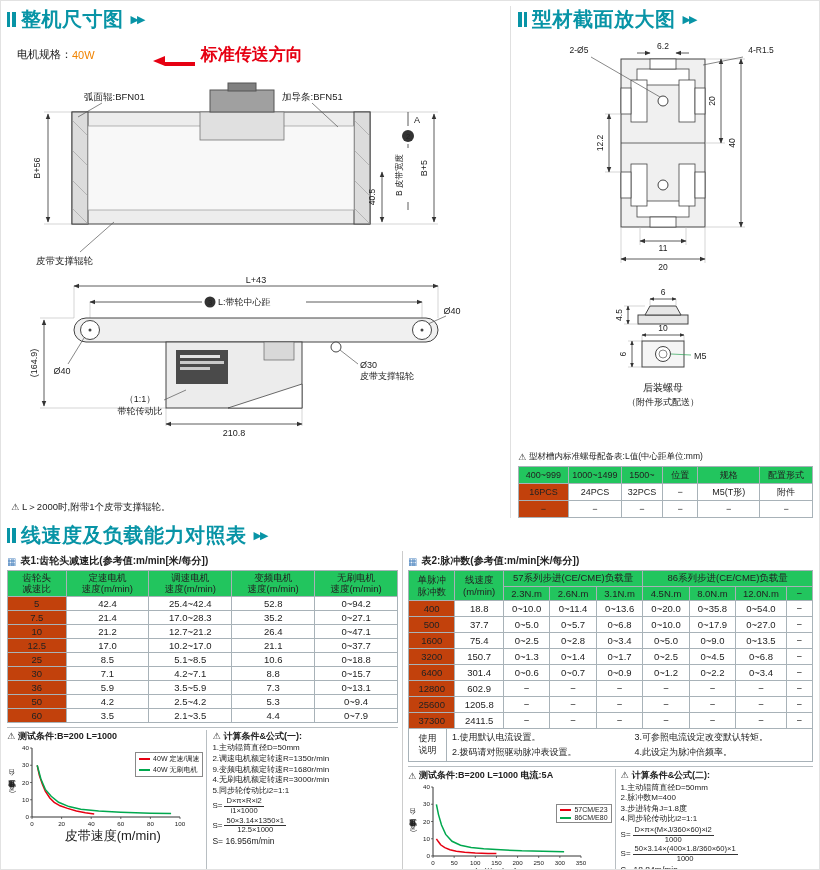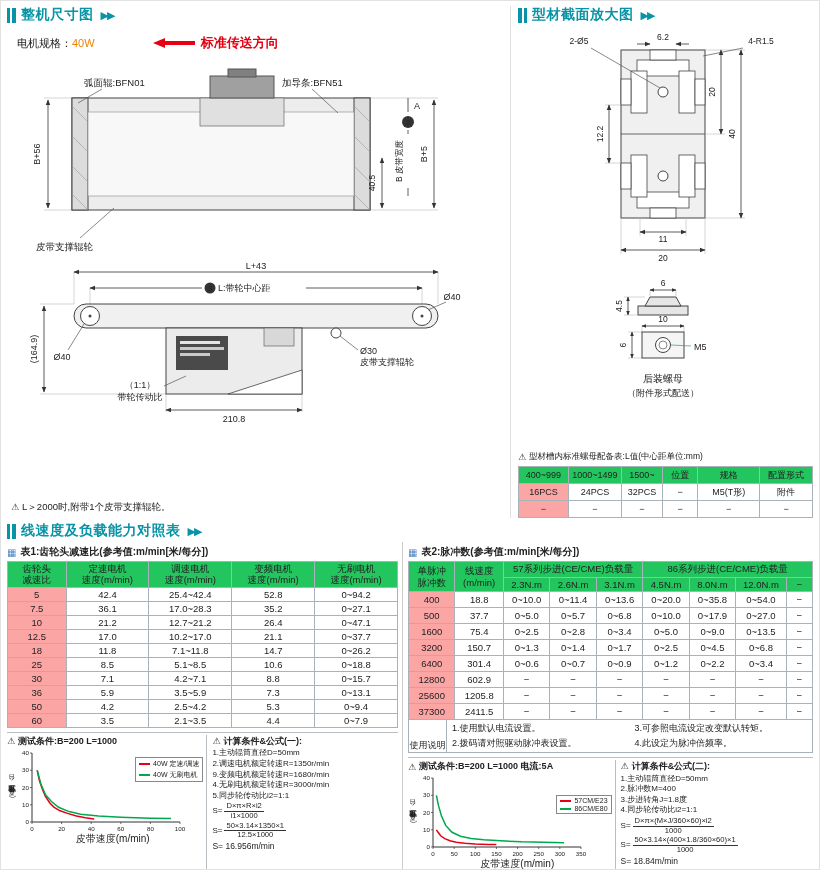--- a/index.html
+++ b/index.html
@@ -2,72 +2,72 @@
 <html><head>
 <meta charset="utf-8">
 <style>
 *{margin:0;padding:0;box-sizing:border-box}
 html,body{background:#fff}
 body{width:820px;height:870px;font-family:"Liberation Sans","DejaVu Sans",sans-serif;color:#222}
 .page{width:820px;height:870px;border:1px solid #e2e2e2;padding:5px 6px 3px;display:flex;flex-direction:column;overflow:hidden}
 
 .sec-header{display:flex;align-items:center;gap:5px;margin-bottom:2px}
 .dbar{width:9px;height:15px;background:linear-gradient(90deg,#0894a6 0 3.5px,#fff 3.5px 5.5px,#0894a6 5.5px 9px)}
-.sec-title{color:#0894a6;font-weight:bold;font-size:14px;letter-spacing:.5px}
+.sec-title{color:#0894a6;font-weight:bold;font-size:20px;letter-spacing:.5px}
 .arrows{color:#0894a6;font-size:11px;letter-spacing:-2px;padding-left:2px}
 
 .top-row{display:flex;min-height:512px}
 .panel-left{width:497px;display:flex;flex-direction:column}
 .panel-right{flex:1;border-left:1px solid #e0e0e0;padding-left:7px;margin-left:6px;display:flex;flex-direction:column}
 .motor-line{display:flex;align-items:center;font-size:11px;padding:8px 10px 2px}
 .orange{color:#f08300}
-.dir{display:flex;align-items:center;margin-left:58px;color:#e60012;font-weight:bold;font-size:13px}
+.dir{display:flex;align-items:flex-end;margin-left:58px;color:#e60012;font-weight:bold;font-size:17px}
 .dir-head{width:0;height:0;border-top:5px solid transparent;border-bottom:5px solid transparent;border-right:12px solid #e60012}
 .dir-tail{width:30px;height:4px;background:#e60012;margin-right:6px}
 svg{display:block}
 svg text{font-family:"Liberation Sans","DejaVu Sans",sans-serif;fill:#222}
 .drawing{margin:2px auto 0}
 .notes{margin-top:auto;padding:2px 4px 4px;font-size:9.5px;line-height:1.5}
 .notes .warn-icon{margin-right:3px}
 .warn-icon{font-size:9px;color:#222}
 
 .nut-block{margin-top:auto}
 .note-line{display:flex;gap:3px;font-size:8.5px;align-items:center;margin:4px 0 3px}
 table{border-collapse:collapse;width:100%;table-layout:fixed}
 th,td{border:1px solid #a8b2b8;font-size:9.5px;text-align:center;padding:1px 0;font-weight:normal;overflow:hidden;white-space:nowrap}
 th{background:#22c55e}
-tbody td:first-child{background:#fca5a5}
+tbody td:first-child{background:#c2410c}
 .nut-table th,.nut-table td{height:17px;font-size:9px}
 
 .bottom-grid{display:flex;flex:1}
 .half-left{width:396px;border-right:1px solid #ccc;padding-right:4px;display:flex;flex-direction:column}
 .half-right{flex:1;padding-left:5px;display:flex;flex-direction:column}
 .tbl-caption{display:flex;align-items:center;gap:4px;font-size:10px;margin:3px 0 2px;font-weight:bold}
 .tbl-icon{color:#4e86c0;font-size:10px;font-weight:normal}
 .t1 th,.t1 td{height:14px;font-size:9.5px}
 .t1 th{height:auto}
 .t2 th,.t2 td{height:16px;font-size:9.5px}
 .t2 th{height:auto}
 th.two div{line-height:1.2}
 .usage{display:flex;border:1px solid #a8b2b8;border-top:none;font-size:9px;min-height:32px}
-.u-label{width:38px;border-right:1px solid #a8b2b8;display:flex;flex-direction:row;justify-content:center;align-items:flex-end;line-height:1.3}
+.u-label{width:38px;border-right:1px solid #a8b2b8;display:flex;flex-direction:column;justify-content:center;align-items:center;line-height:1.3}
 .u-col{flex:1;padding:2px 5px;display:flex;flex-direction:column;justify-content:center;gap:2px}
 
 .charts-row{display:flex;border-top:1px solid #b8bec2;margin-top:4px;padding-top:2px;flex:1}
 .chart-block{width:51%;position:relative}
 .formula-box{width:49%;border-left:1px solid #b8bec2;padding:1px 5px;font-size:8px;line-height:1.3}
 .cond-line{font-size:9px;font-weight:bold;display:flex;gap:3px;align-items:center}
 .chart-flex{display:flex;align-items:center}
 .ylabel{writing-mode:vertical-rl;transform:rotate(180deg);font-size:6.8px;height:84px;text-align:center;width:10px}
 .plotwrap{position:relative;flex:1}
 .legend{position:absolute;top:9px;right:3px;border:1px solid #888;background:#fff;padding:1px 3px;display:flex;flex-direction:column;gap:1px}
 .chart-block[data-chart="1"] .legend{top:22px}
 .lg-row{display:flex;align-items:center;gap:3px;font-size:7px;white-space:nowrap}
 .lg-swatch{display:inline-block;width:11px;height:2px}
-.xlabel{text-align:center;font-size:10px;margin-top:-2px;padding-left:12px}
+.xlabel{text-align:center;font-size:13px;margin-top:-2px;padding-left:12px}
 .fb-title{font-weight:bold;font-size:9px;display:flex;gap:3px;align-items:center;margin-bottom:1px}
 .fb-lines{line-height:1.32}
 .eq{display:flex;align-items:center;font-size:8px;margin:1px 0}
 .frac{display:inline-flex;flex-direction:column;text-align:center;margin-left:2px;line-height:1.15;font-size:7.6px}
 .num{border-bottom:1px solid #333;padding:0 2px}
 .den{padding:0 2px}
 .eq-result{font-size:8.5px;margin-top:1px}
 .footer-strip{height:6px;margin-top:3px;background:repeating-linear-gradient(90deg,#ececec 0 13px,#f7f7f7 13px 19px)}
 </style>
 </head>
@@ -419,45 +419,38 @@
         <tbody>
             <tr>
               <td>5</td>
               <td>42.4</td>
               <td>25.4~42.4</td>
               <td>52.8</td>
               <td>0~94.2</td>
             </tr>
             <tr>
               <td>7.5</td>
-              <td>36.1</td>
+              <td>21.4</td>
               <td>17.0~28.3</td>
               <td>35.2</td>
               <td>0~27.1</td>
             </tr>
             <tr>
               <td>10</td>
               <td>21.2</td>
               <td>12.7~21.2</td>
               <td>26.4</td>
               <td>0~47.1</td>
             </tr>
             <tr>
               <td>12.5</td>
               <td>17.0</td>
               <td>10.2~17.0</td>
               <td>21.1</td>
               <td>0~37.7</td>
-            </tr>
-            <tr>
-              <td>18</td>
-              <td>11.8</td>
-              <td>7.1~11.8</td>
-              <td>14.7</td>
-              <td>0~26.2</td>
             </tr>
             <tr>
               <td>25</td>
               <td>8.5</td>
               <td>5.1~8.5</td>
               <td>10.6</td>
               <td>0~18.8</td>
             </tr>
             <tr>
               <td>30</td>

